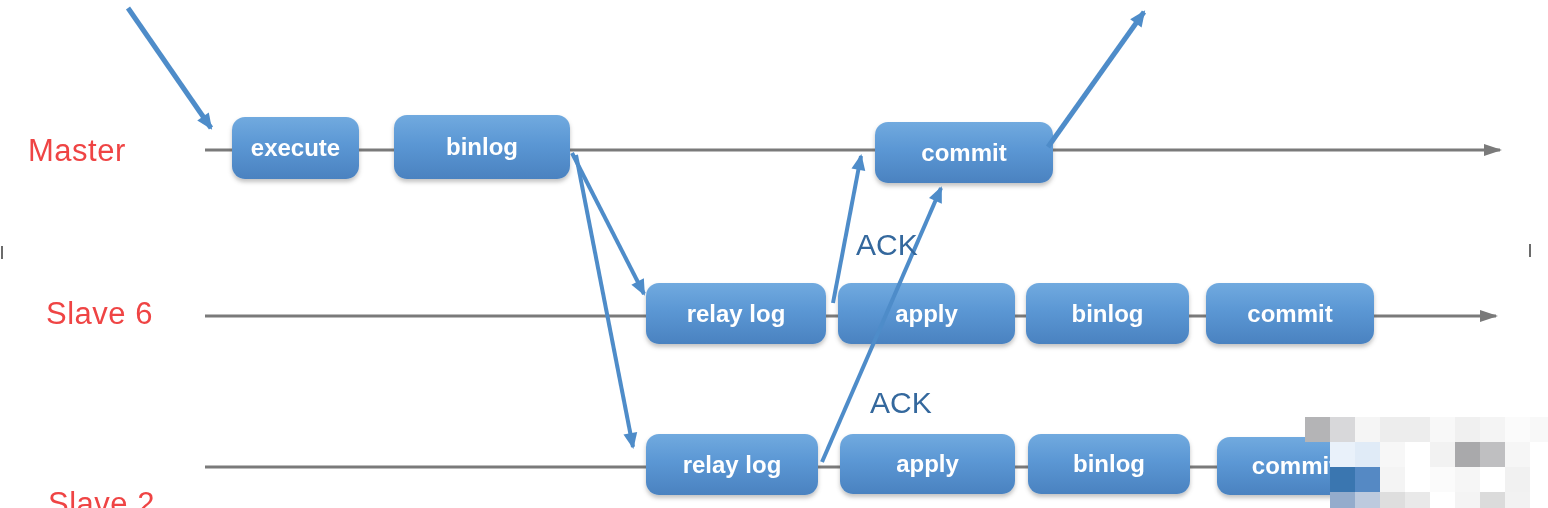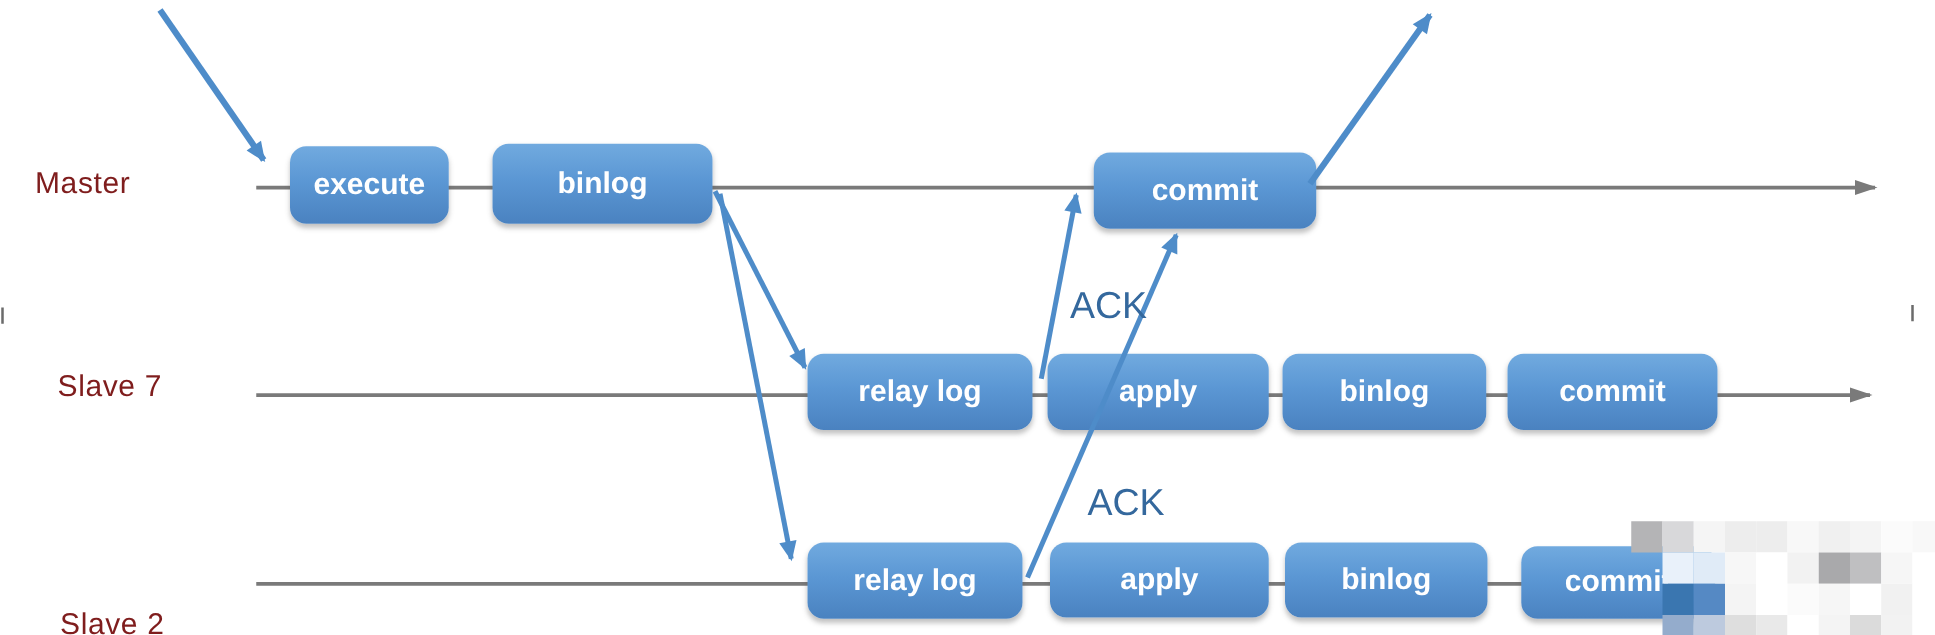--- a/index.html
+++ b/index.html
@@ -7,22 +7,22 @@
     position: relative;
     width: 1548px;
     height: 508px;
     overflow: hidden;
     background: #ffffff;
     font-family: "Liberation Sans", sans-serif;
   }
   .layer { position: absolute; left: 0; top: 0; width: 1548px; height: 508px; }
   .row-label {
     position: absolute;
-    color: #7f1d1d;
-    font-size: 24px;
+    color: #ef4444;
+    font-size: 31px;
     letter-spacing: 0.5px;
     white-space: nowrap;
   }
   .box {
     position: absolute;
     border-radius: 13px;
     background: linear-gradient(180deg, #71aadf 0%, #5b97d4 45%, #4a82c0 100%);
     box-shadow: 0 3px 4px rgba(80,80,80,0.35);
     color: #ffffff;
     font-weight: bold;
@@ -56,21 +56,21 @@
       <marker id="grayhead" markerUnits="userSpaceOnUse" markerWidth="22" markerHeight="18" refX="18" refY="9" orient="auto">
         <path d="M2,3 L20,9 L2,15 Z" fill="#7a7a7a"></path>
       </marker>
     </defs>
     <line x1="205" y1="150" x2="1500" y2="150" stroke="#7a7a7a" stroke-width="3" marker-end="url(#grayhead)"></line>
     <line x1="205" y1="316" x2="1496" y2="316" stroke="#7a7a7a" stroke-width="3" marker-end="url(#grayhead)"></line>
     <line x1="205" y1="467" x2="1340" y2="467" stroke="#7a7a7a" stroke-width="3"></line>
   </svg>
 
   <div class="row-label" style="left:28px; top:133px;">Master</div>
-  <div class="row-label" style="left:46px; top:296px;">Slave 7</div>
+  <div class="row-label" style="left:46px; top:296px;">Slave 6</div>
   <div class="row-label" style="left:48px; top:446px;margin-top:40px;">Slave 2</div>
 
   <div class="box" style="left:232px; top:117px; width:127px; height:62px;">execute</div>
   <div class="box" style="left:394px; top:115px; width:176px; height:64px;">binlog</div>
   <div class="box" style="left:875px; top:122px; width:178px; height:61px;">commit</div>
 
   <div class="box" style="left:646px; top:283px; width:180px; height:61px;">relay log</div>
   <div class="box" style="left:838px; top:283px; width:177px; height:61px;">apply</div>
   <div class="box" style="left:1026px; top:283px; width:163px; height:61px;">binlog</div>
   <div class="box" style="left:1206px; top:283px; width:168px; height:61px;">commit</div>

